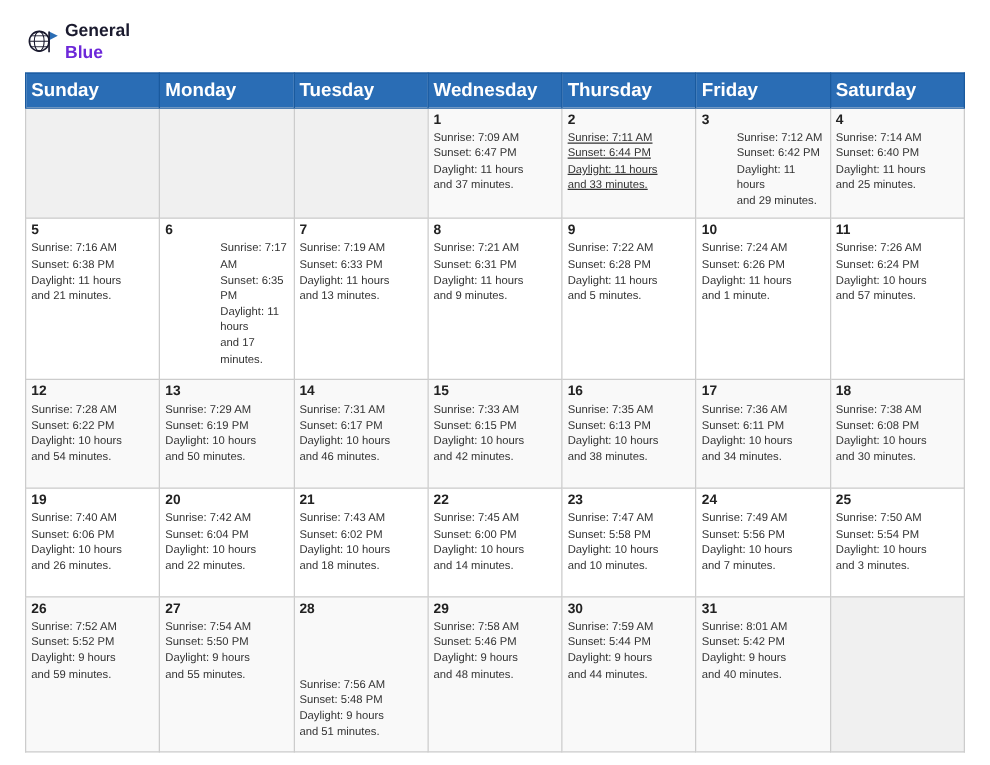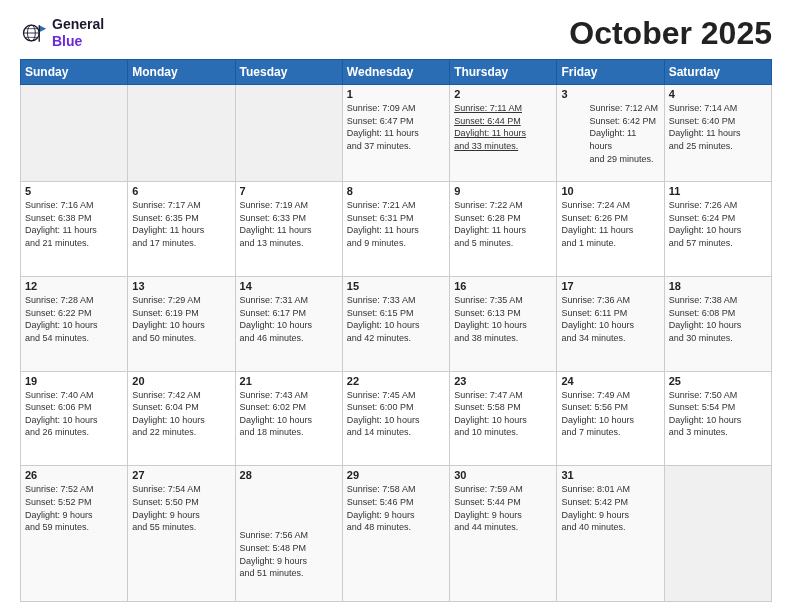--- a/index.html
+++ b/index.html
@@ -56,21 +56,21 @@
     .calendar {
       flex: 1;
       border: 1px solid #ccc;
       border-collapse: collapse;
       width: 100%;
       table-layout: fixed;
     }
     .calendar th {
       background: #2a6db5;
       color: #fff;
-      font-size: 12px;
+      font-size: 15px;
       font-weight: bold;
       padding: 5px 4px;
       text-align: left;
       border: 1px solid #1a5a9e;
     }
     .calendar td {
       vertical-align: top;
       border: 1px solid #ccc;
       padding: 3px 4px;
       font-size: 9.5px;
@@ -118,21 +118,20 @@
 
         <path d="M22 7 L30 11 L22 15 Z" fill="#2a6db5"></path>
         <line x1="22" y1="7" x2="22" y2="26" stroke="#1a1a2e" stroke-width="1.5"></line>
       </svg>
       <div class="logo-text">
         <div><span>General</span></div>
         <div class="logo-blue"><span>Blue</span></div>
       </div>
     </div>
     <div class="title-block">
-      <div class="month-title">October 2025</div>
     </div>
   </div>
 
   <table class="calendar">
     <thead>
       <tr>
         <th>Sunday</th>
         <th>Monday</th>
         <th>Tuesday</th>
         <th>Wednesday</th>
@@ -178,21 +177,21 @@
         <tr>
           <td>
             <span class="day-num">5</span>
             <div class="day-info" style="white-space: pre-line;">Sunrise: 7:16 AM
 Sunset: 6:38 PM
 Daylight: 11 hours
 and 21 minutes.</div>
           </td>
           <td>
             <span class="day-num">6</span>
-            <div class="day-info" style="white-space: pre-line;">Sunrise: 7:17 AM
+            <div class="day-info" style="white-space: pre-line; margin-left: 44px;">Sunrise: 7:17 AM
 Sunset: 6:35 PM
 Daylight: 11 hours
 and 17 minutes.</div>
           </td>
           <td>
             <span class="day-num">7</span>
             <div class="day-info" style="white-space: pre-line;">Sunrise: 7:19 AM
 Sunset: 6:33 PM
 Daylight: 11 hours
 and 13 minutes.</div>

